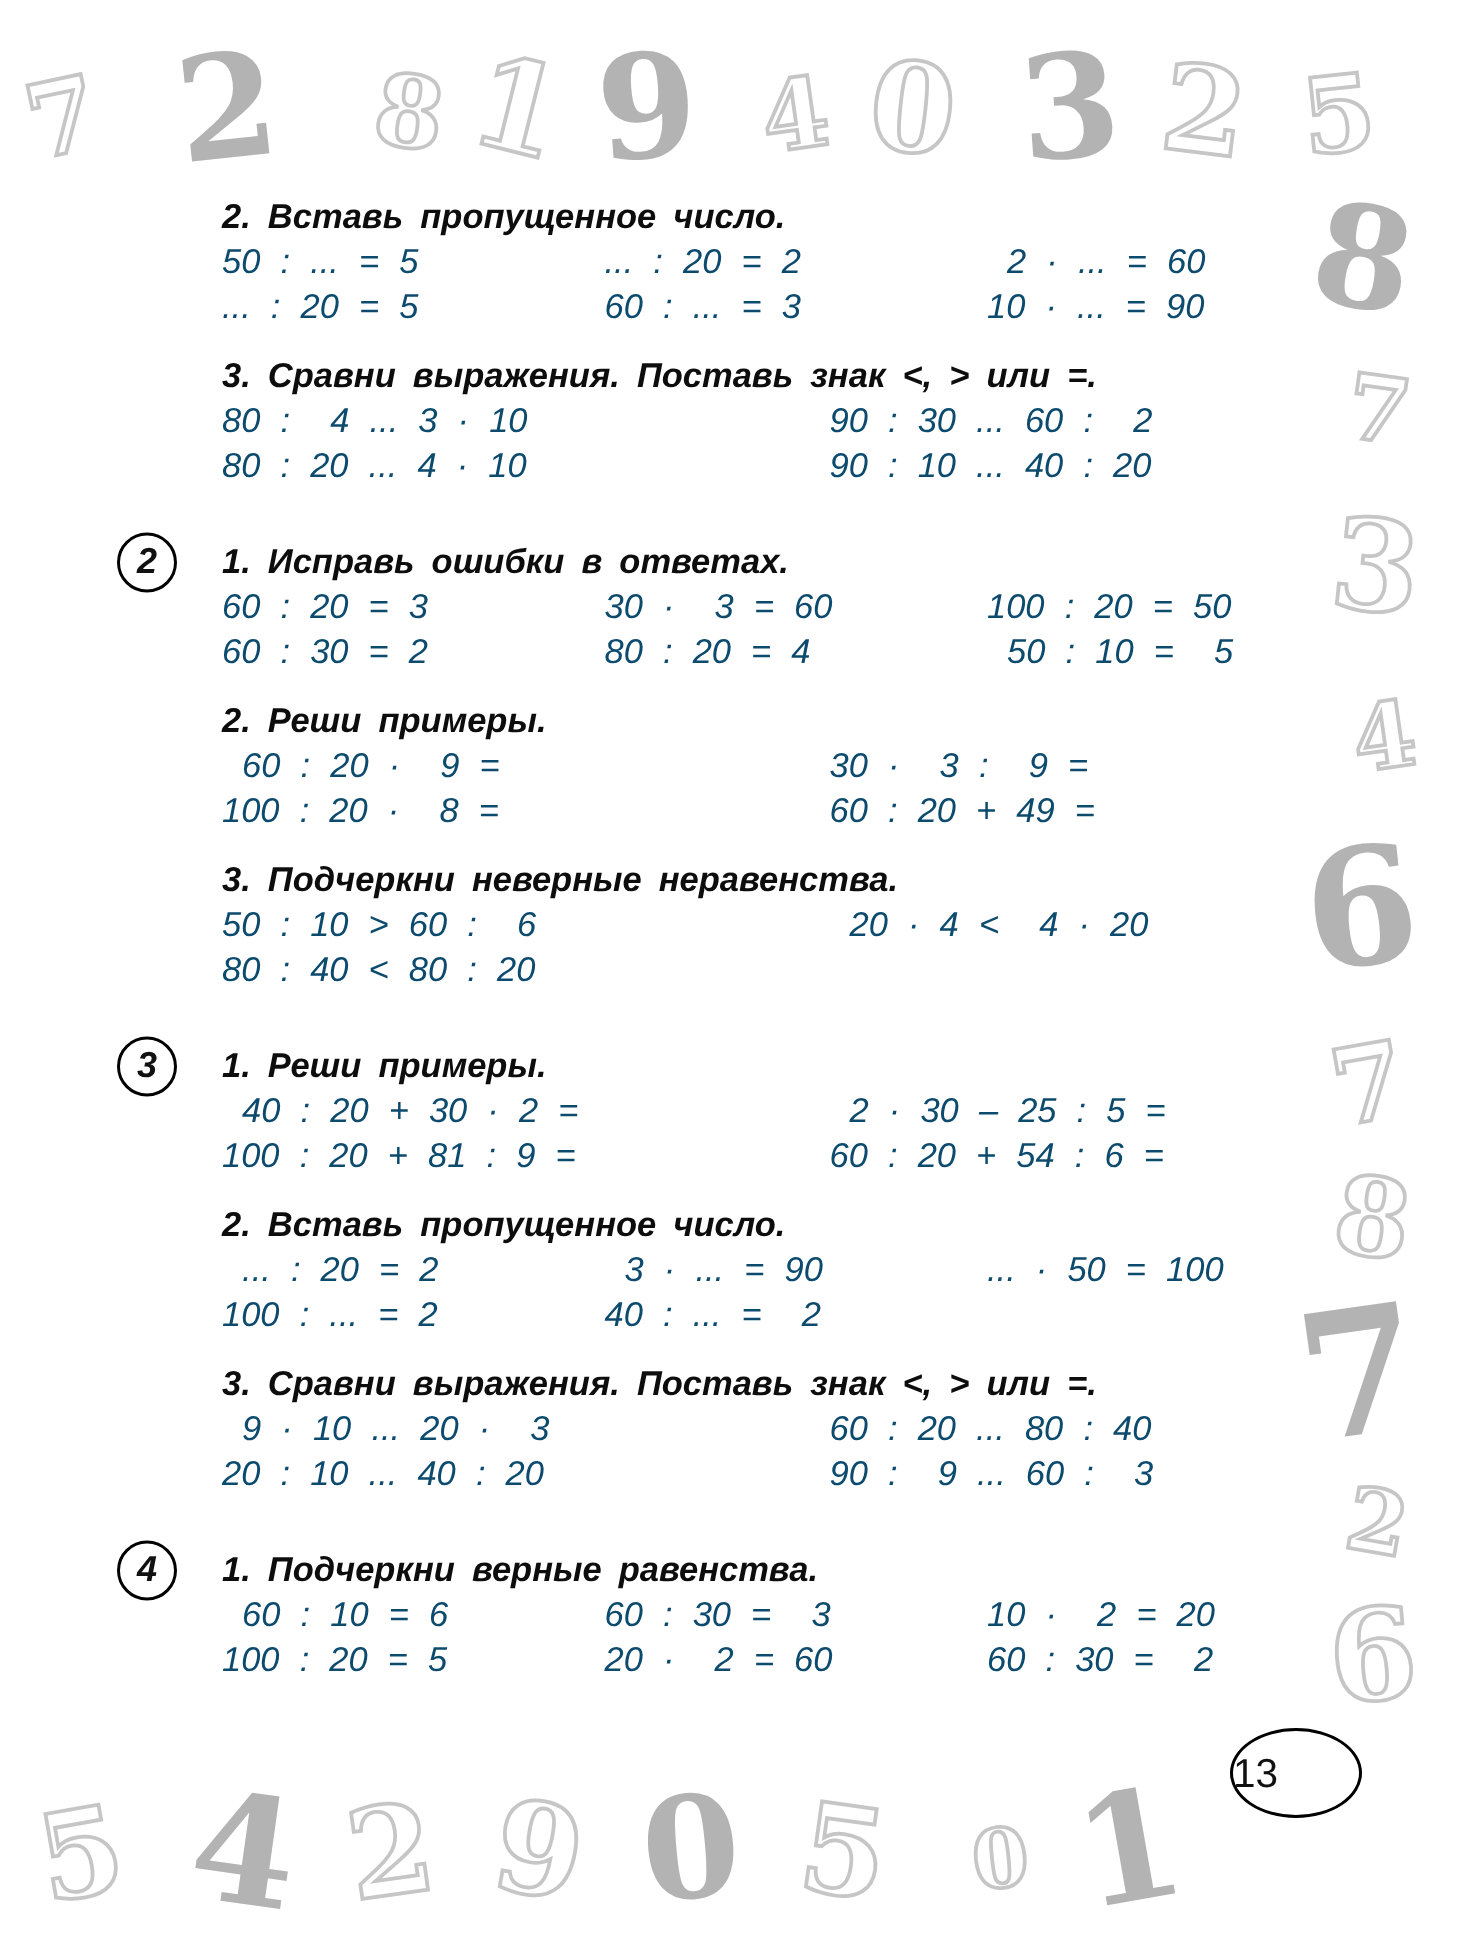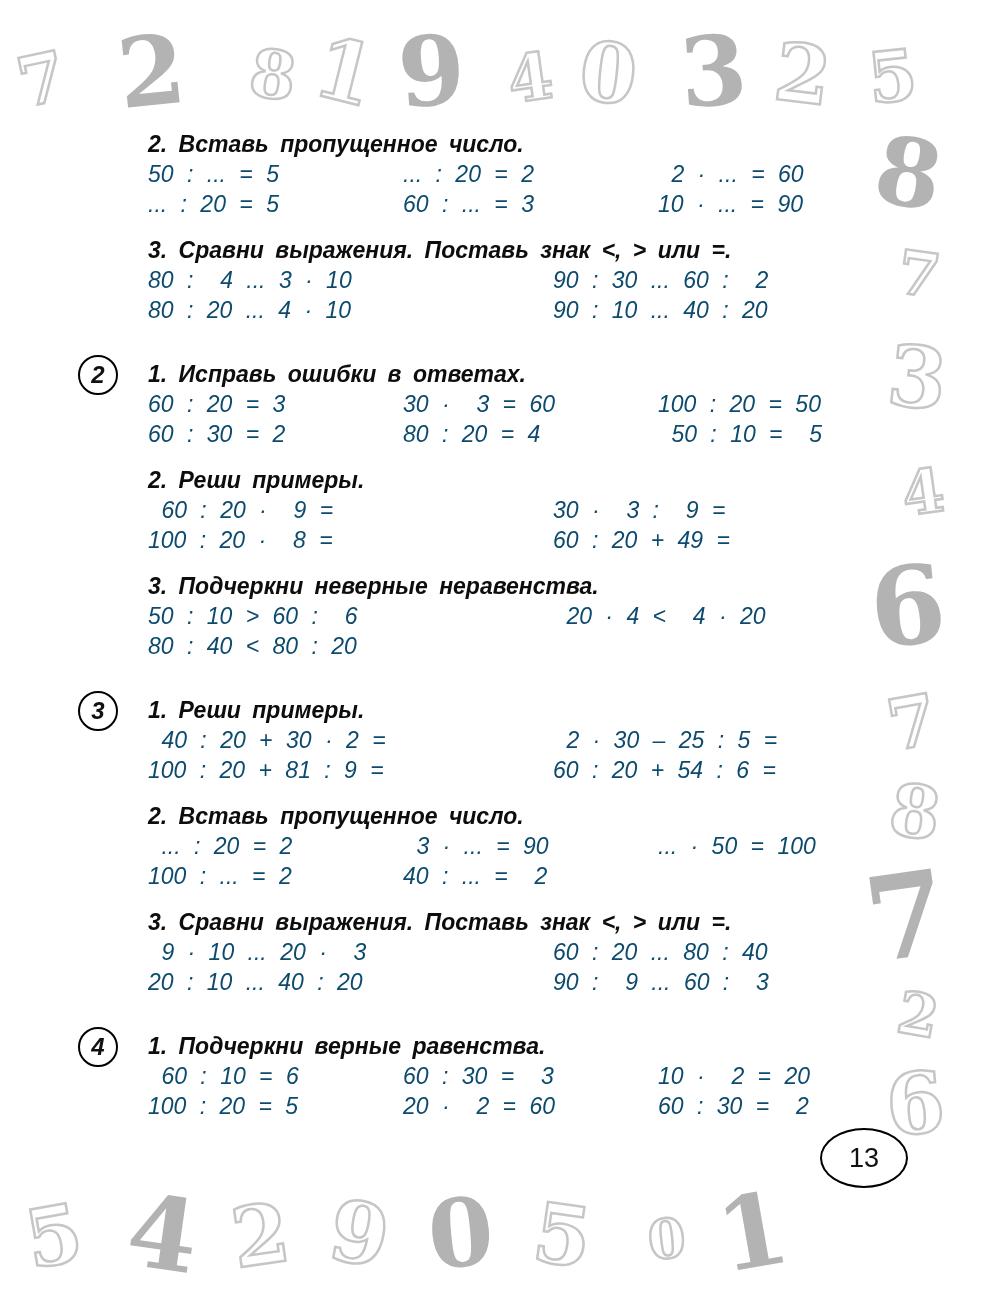--- a/index.html
+++ b/index.html
@@ -66,28 +66,27 @@
     justify-content: center;
     font-size: 24px;
     font-weight: 700;
     background: #fff;
   }
 
   
   .page-badge {
     position: absolute;
     left: 820px;
-    top: 1128px;
+    top: 1152px;
     width: 88px;
     height: 60px;
     border: 2px solid #000;
     border-radius: 50%;
     display: flex;
     align-items: center;
-    justify-content: center;
     font-size: 27px;
     background: #fff;
   }
 </style>
 </head>
 <body>
 
 <div class="sheet">
   <div class="deco-layer">
       <span class="deco-digit outline" style="left: 18px; top: 45px; font-size: 68px; transform: rotate(-12deg);">7</span>

